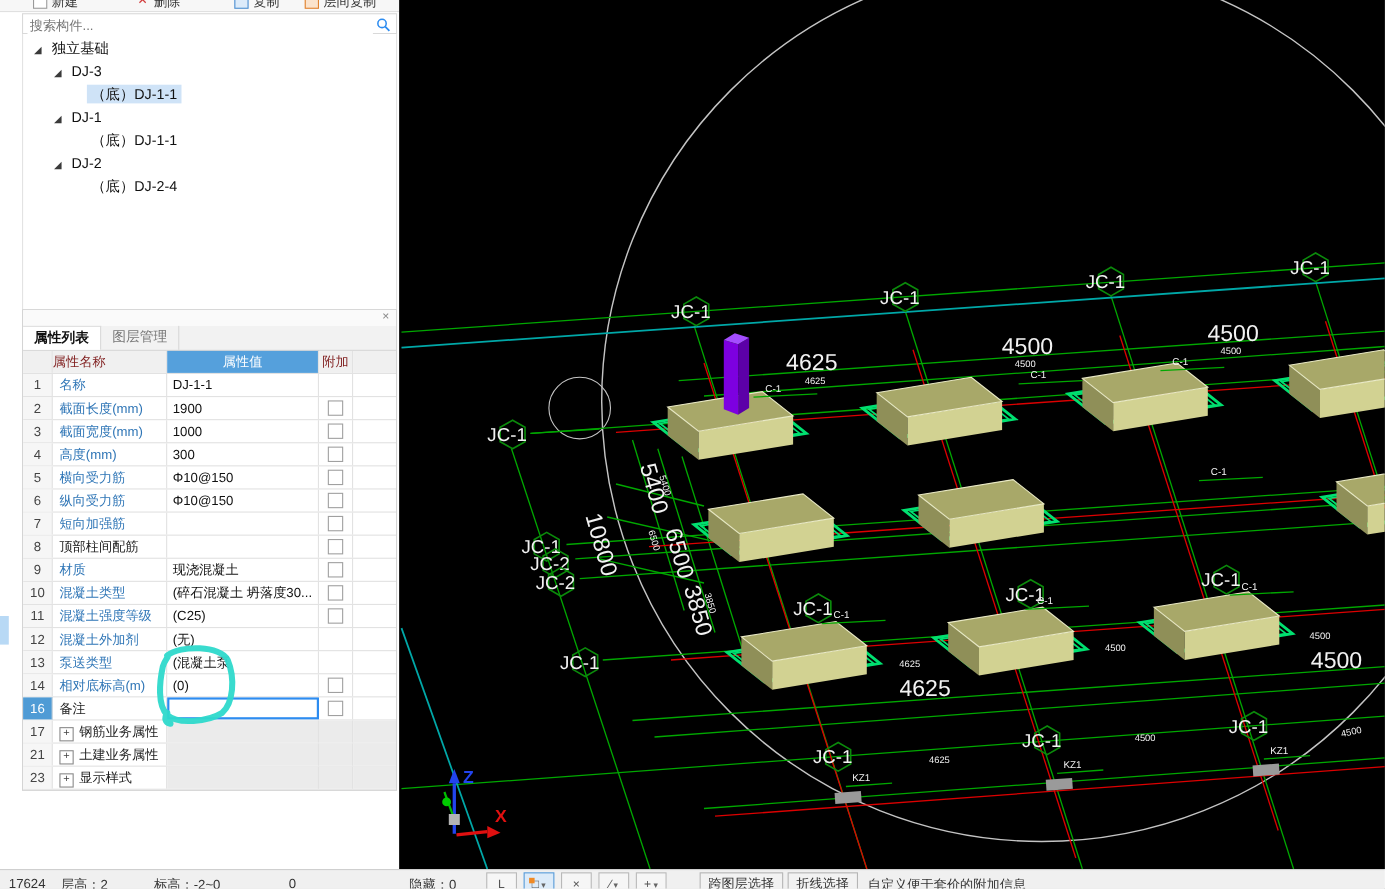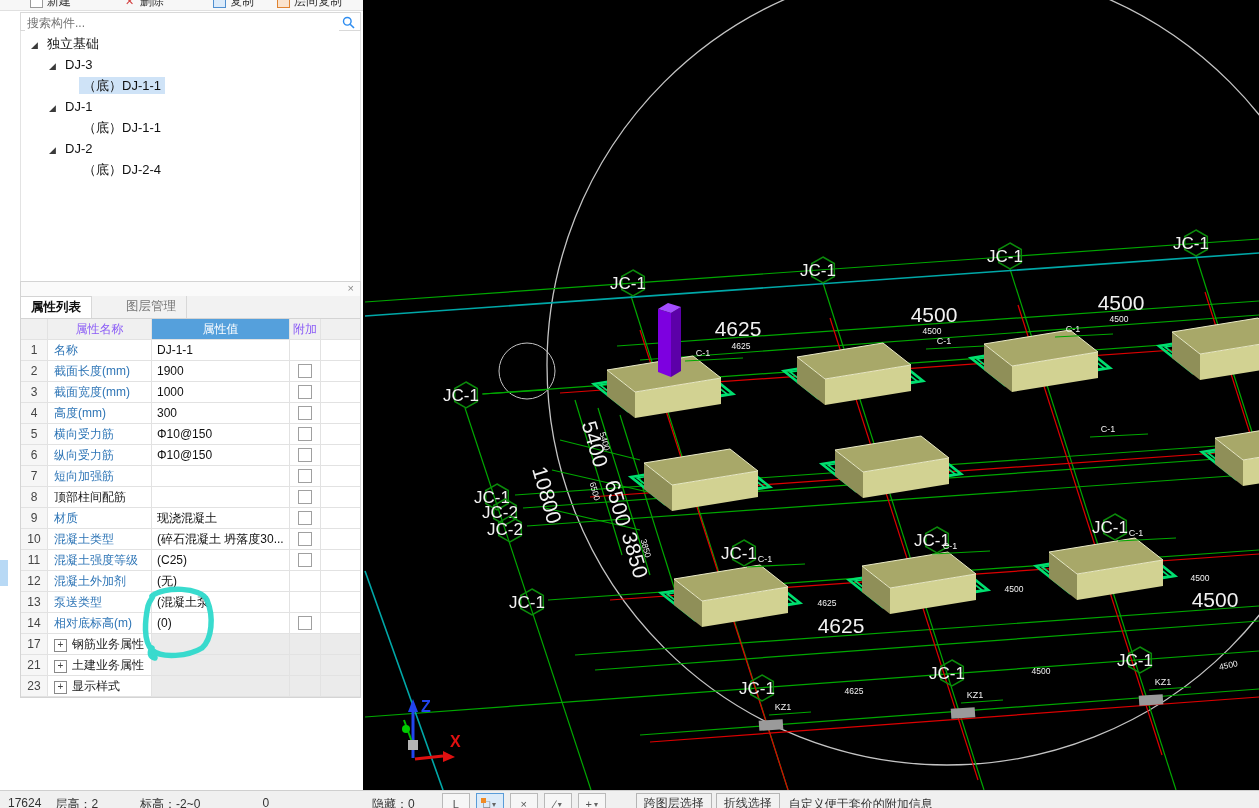--- a/index.html
+++ b/index.html
@@ -19,31 +19,31 @@
   .search-glass{position:absolute;right:5px;top:3px;}
   .tree{position:absolute;left:20px;top:31px;width:341px;height:250px;border-left:1px solid #e3e3e3;border-right:1px solid #e3e3e3;box-sizing:border-box;padding-top:2px;background:#fff;}
   .tree-row{height:21px;line-height:21px;font-size:13px;color:#111;white-space:nowrap;}
   .tree-exp{display:inline-block;width:12px;font-size:9px;color:#3a3a3a;}
   .tree-label{padding:1px 4px;}
   .tree-label.sel{background:#cfe3f7;}
   
   .props{position:absolute;left:20px;top:281px;width:341px;border:1px solid #d4d4d4;background:#fff;box-sizing:border-box;}
   .props-head{height:14px;position:relative;background:#fafafa;}
   .props-close{position:absolute;right:6px;top:0px;font-size:11px;color:#8a8a8a;line-height:13px;cursor:default;}
-  .tabs{display:flex;height:22px;border-bottom:1px solid #d4d4d4;background:#f2f2f2;gap:24px;}
+  .tabs{display:flex;height:22px;border-bottom:1px solid #d4d4d4;background:#f2f2f2;}
   .tab{padding:0 10px;line-height:21px;font-size:12.5px;color:#777;border-right:1px solid #d8d8d8;}
   .tab.active{background:#fff;color:#111;font-weight:bold;border-top:1px solid #d4d4d4;}
   .ptable{width:100%;}
   .prow{display:flex;height:21px;line-height:20px;border-bottom:1px solid #e2e2e2;box-sizing:border-box;}
   .c-num{width:27px;background:#f6f6f6;text-align:center;color:#444;border-right:1px solid #e2e2e2;box-sizing:border-box;flex:none;}
   .c-name{width:104px;padding-left:6px;border-right:1px solid #e2e2e2;box-sizing:border-box;flex:none;white-space:nowrap;overflow:hidden;}
   .c-val{width:138px;padding-left:5px;border-right:1px solid #e2e2e2;box-sizing:border-box;flex:none;white-space:nowrap;overflow:hidden;color:#111;}
   .c-att{width:31px;border-right:1px solid #e2e2e2;box-sizing:border-box;flex:none;display:flex;align-items:center;justify-content:center;}
   .c-rest{flex:1;}
-  .hdr .c-num,.hdr .c-name,.hdr .c-att,.hdr .c-rest{background:#f0f0f0;text-align:center;color:#8b5cf6;}
+  .hdr .c-num,.hdr .c-name,.hdr .c-att,.hdr .c-rest{background:#f0f0f0;text-align:left;color:#7f1d1d;}
   .hdr .c-name{padding-left:0;}
   .hdr .c-val{background:#55a0dc;color:#fff;text-align:center;padding-left:0;}
   .name-link{color:#2e75b6;}
   .val-ro{background:#ebebeb;color:#9a9a9a;}
   .num-sel{background:#4f9bd5 !important;color:#fff !important;}
   .val-edit{border:2px solid #2d8cf0;background:#fff;height:20px;box-sizing:border-box;}
   .cbx{width:12px;height:12px;border:1px solid #a0a0a0;background:#fff;}
   .grp-box{display:inline-block;width:11px;height:11px;border:1px solid #8a8a8a;line-height:9px;text-align:center;font-size:10px;color:#444;margin-right:5px;background:#fff;}
   .grp-val{background:#ebebeb;}
   .annot-svg{position:absolute;left:0;top:0;pointer-events:none;}
@@ -227,20 +227,29 @@
             <div class="c-num">13</div>
             <div class="c-name"><span class="name-link">泵送类型</span></div>
             <div class="c-val">(混凝土泵</div>
             <div class="c-att"></div>
             <div class="c-rest"></div>
           </div>
           <div class="prow">
             <div class="c-num">14</div>
             <div class="c-name"><span class="name-link">相对底标高(m)</span></div>
             <div class="c-val">(0)</div>
+            <div class="c-att">
+              <span class="cbx"></span>
+            </div>
+            <div class="c-rest"></div>
+          </div>
+          <div class="prow">
+            <div class="c-num num-sel">16</div>
+            <div class="c-name"><span>备注</span></div>
+            <div class="c-val val-edit"></div>
             <div class="c-att">
               <span class="cbx"></span>
             </div>
             <div class="c-rest"></div>
           </div>
           <div class="prow">
             <div class="c-num">17</div>
             <div class="c-name"><span class="grp-box">+</span><span>钢筋业务属性</span></div>
             <div class="c-val grp-val"></div>
             <div class="c-att grp-val"></div>

